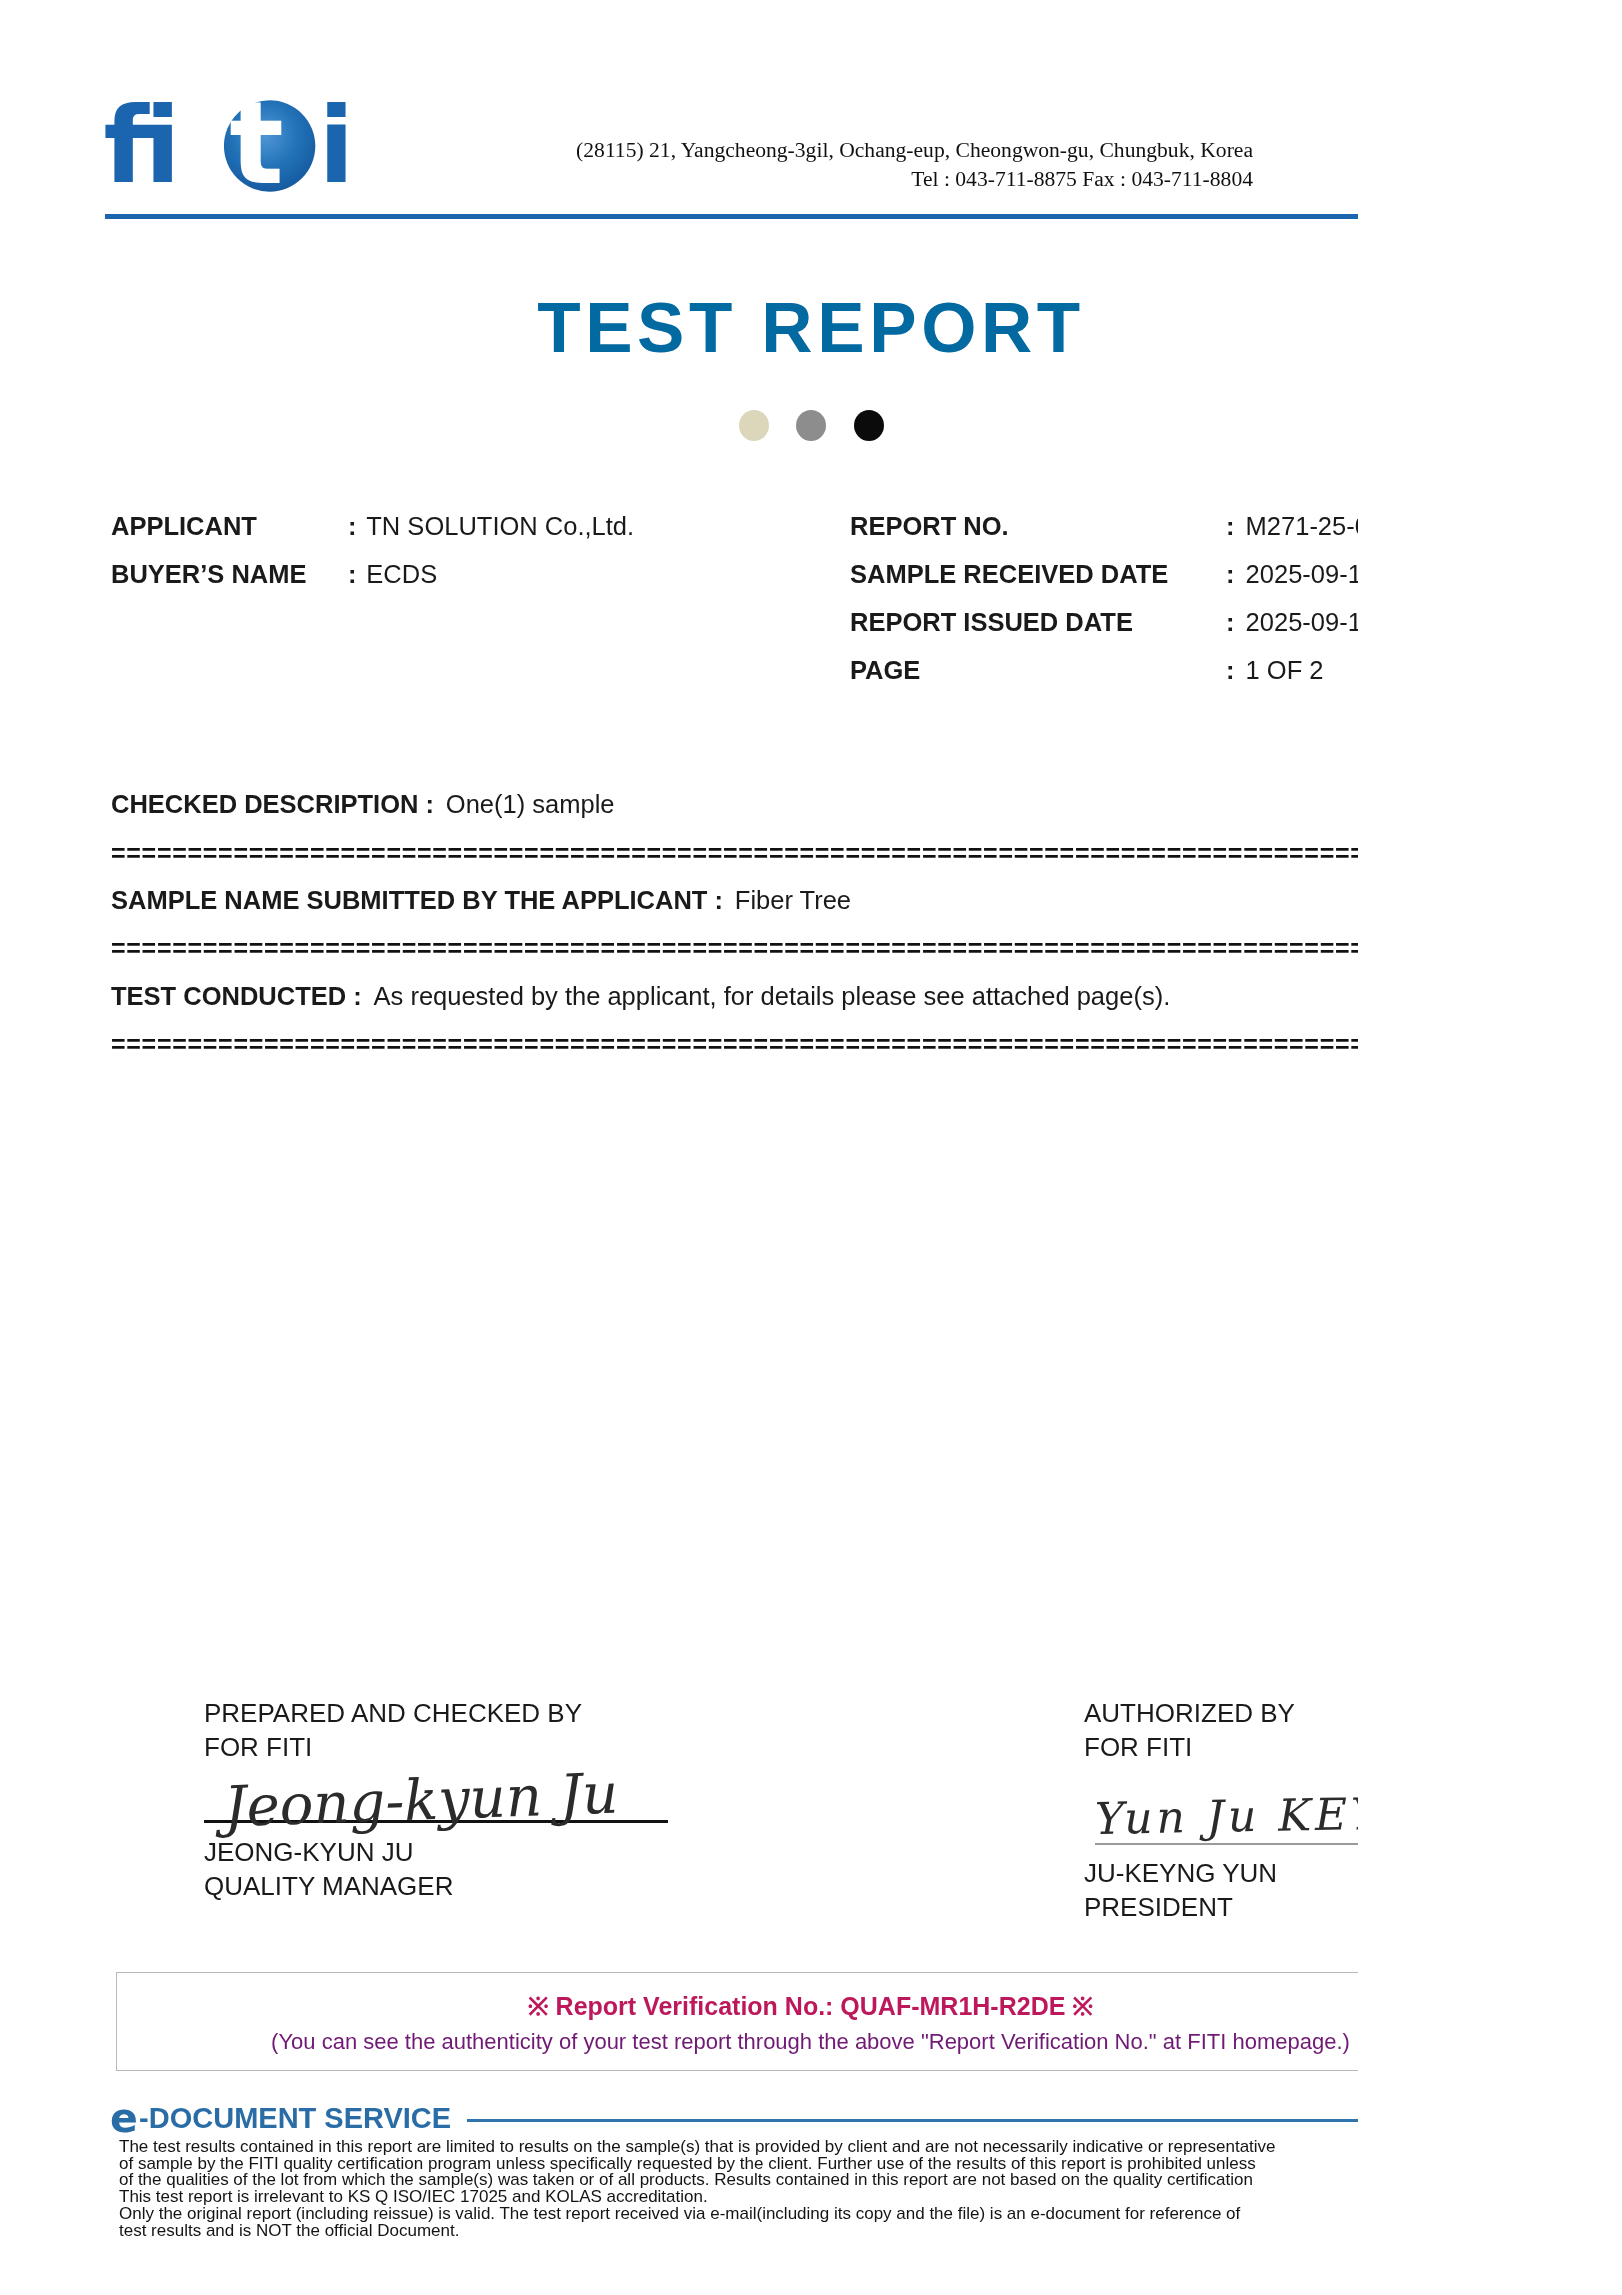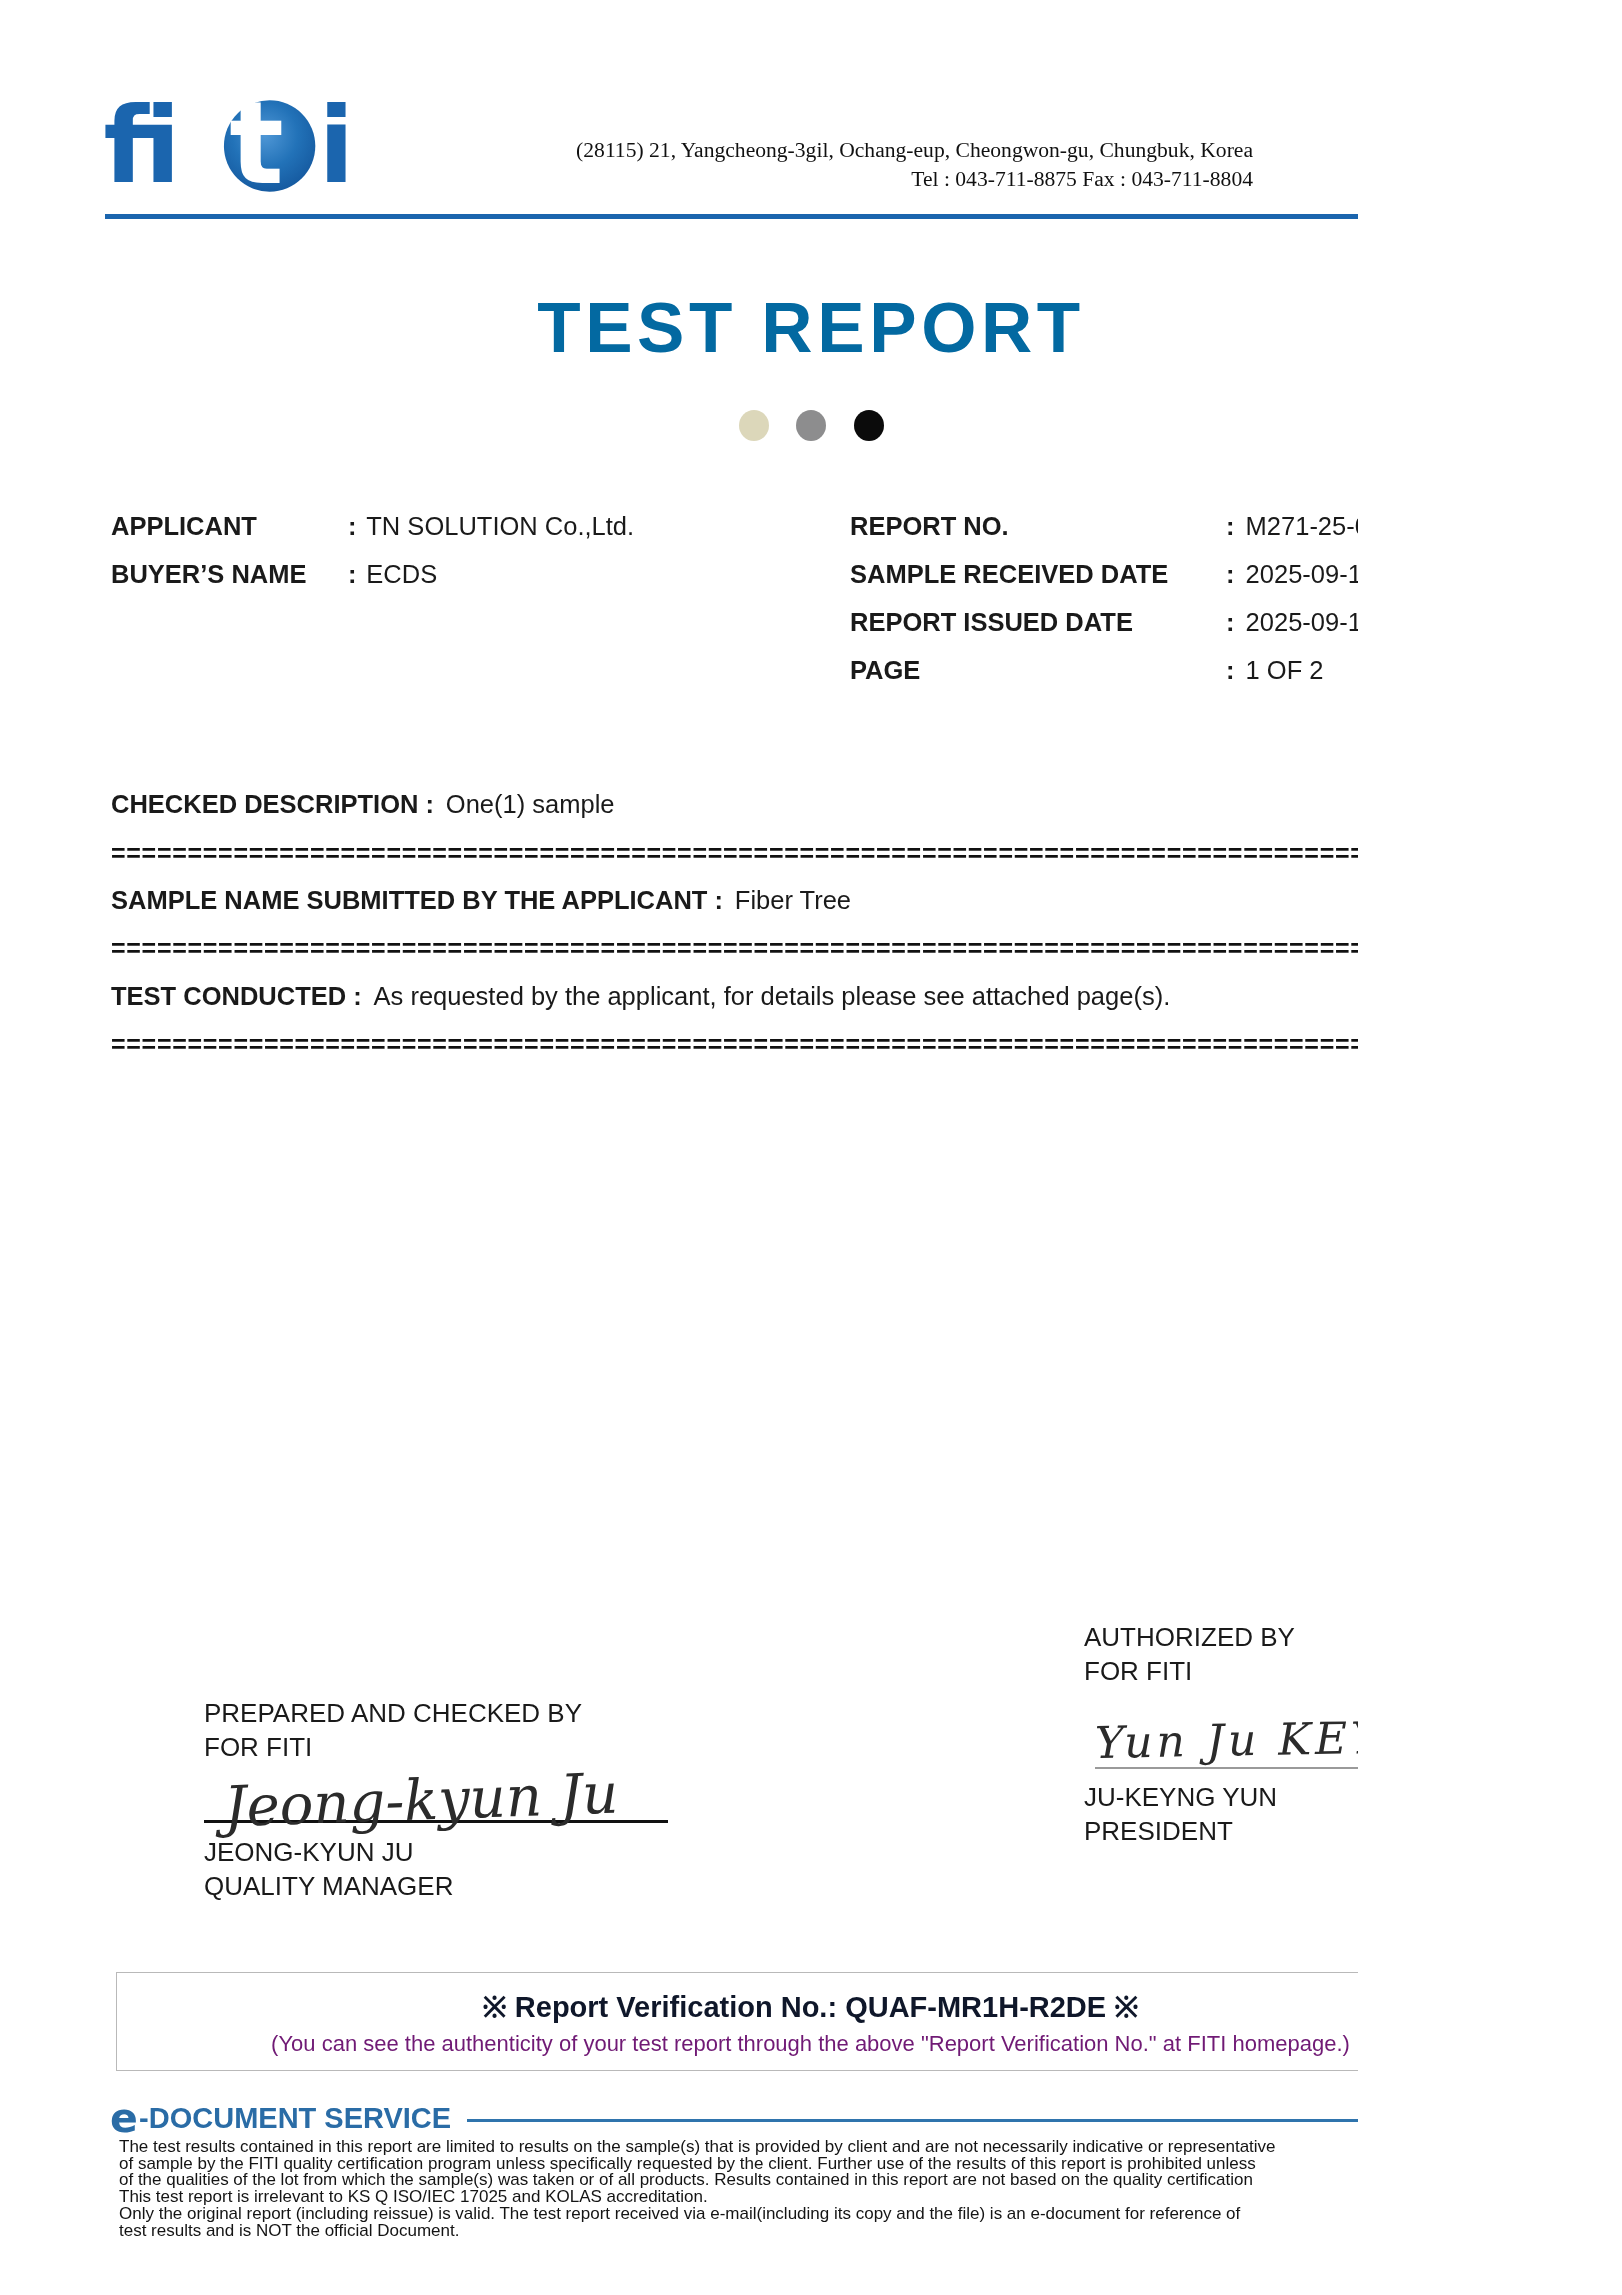--- a/index.html
+++ b/index.html
@@ -52,36 +52,36 @@
   .sample .srow .lbl{font-weight:bold;}
   .sample .srow .val{margin-left:11.8px;}
   .sep{
     font-weight:bold;font-size:25px;letter-spacing:0.7px;
     white-space:nowrap;overflow:hidden;width:100%;
     margin-top:19.6px;margin-bottom:18.3px;color:#111;
   }
   
   .sig-block{position:absolute;font-size:26px;line-height:34px;}
   .sig-left{left:204px;top:1696px;width:497px;}
-  .sig-right{left:1084px;top:1620px;width:458px;}
+  .sig-right{left:1084px;top:1696px;width:458px;}
   .sig-script{
     font-family:"DejaVu Serif", serif;font-style:italic;
     color:#2b2b2b;white-space:nowrap;
   }
   .sig-left .sig-script{font-size:56px;margin:18.3px 0 3.9px 19.6px;transform:rotate(-2deg);}
   .sig-right .sig-script{font-size:44px;letter-spacing:3.9px;margin:34px 0 10.5px 10.5px;transform:rotate(-1deg);}
   .sig-line-left{width:464px;border-bottom:3.9px solid #111;margin-bottom:11.8px;}
   .sig-line-right{width:364px;border-bottom:2.6px solid #9a9a9a;margin-bottom:11.8px;margin-left:10.5px;}
   
   .verify{
     position:absolute;left:116px;top:1972px;width:1389px;height:99px;
     border:1.3px solid #b9b9b9;box-sizing:border-box;
     display:flex;flex-direction:column;justify-content:center;align-items:center;gap:6.5px;
   }
-  .verify .v1{font-size:29px;font-weight:bold;color:#0f172a;}
+  .verify .v1{font-size:25px;font-weight:bold;color:#be185d;}
   .verify .v2{font-size:22px;color:#701a75;}
   
   .edoc{
     position:absolute;left:110px;top:2101px;width:1408px;
     display:flex;align-items:center;
   }
   .edoc .e{
     font-family:"DejaVu Sans", sans-serif;
     font-size:41px;font-weight:bold;color:#2a6ca6;line-height:35px;
   }

